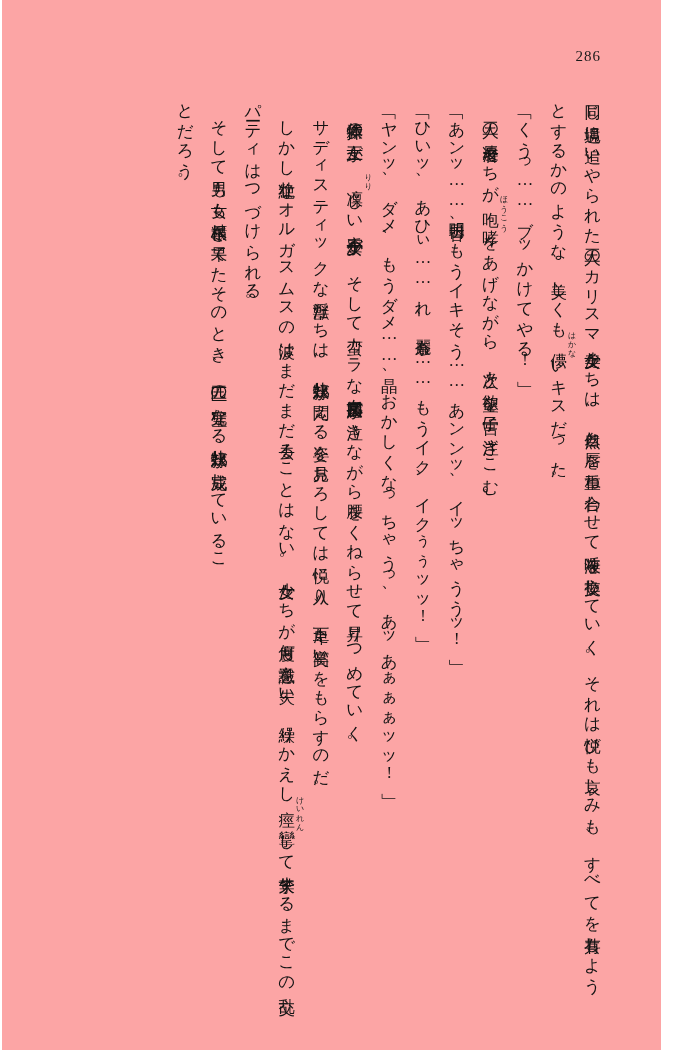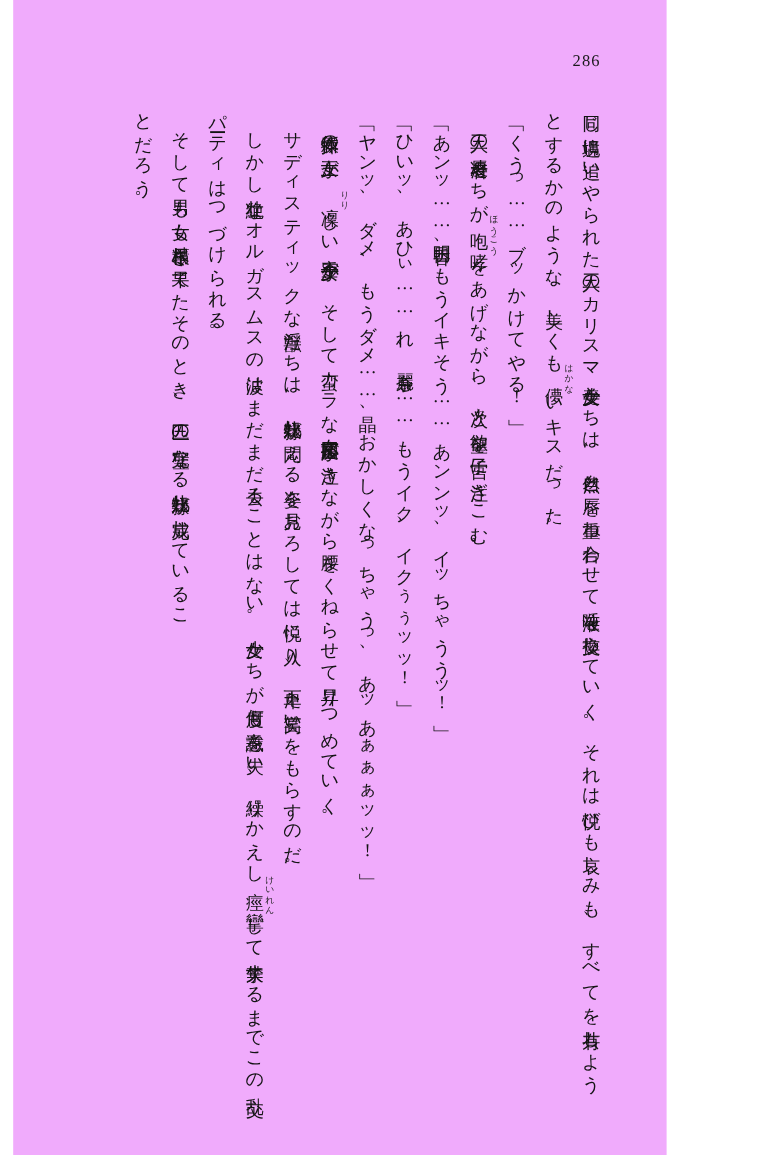--- a/index.html
+++ b/index.html
@@ -10,24 +10,24 @@
   body {
     width: 697px;
     height: 1050px;
     font-family: "Liberation Serif", "DejaVu Serif", serif;
     color: #111111;
     overflow: hidden;
     position: relative;
   }
   .page {
     position: absolute;
-    top: 0; left: 12px;
-    width: 594px;
+    top: 0; left: 2px;
+    width: 659px;
     height: 1050px;
-    background: #f0abfc;
+    background: #fca5a5;
   }
   .page-number {
     position: absolute;
     top: 48px;
     right: 60px;
     font-size: 15px;
     letter-spacing: 1px;
     color: #1a1a1a;
     font-family: "Liberation Serif", "DejaVu Serif", serif;
   }

